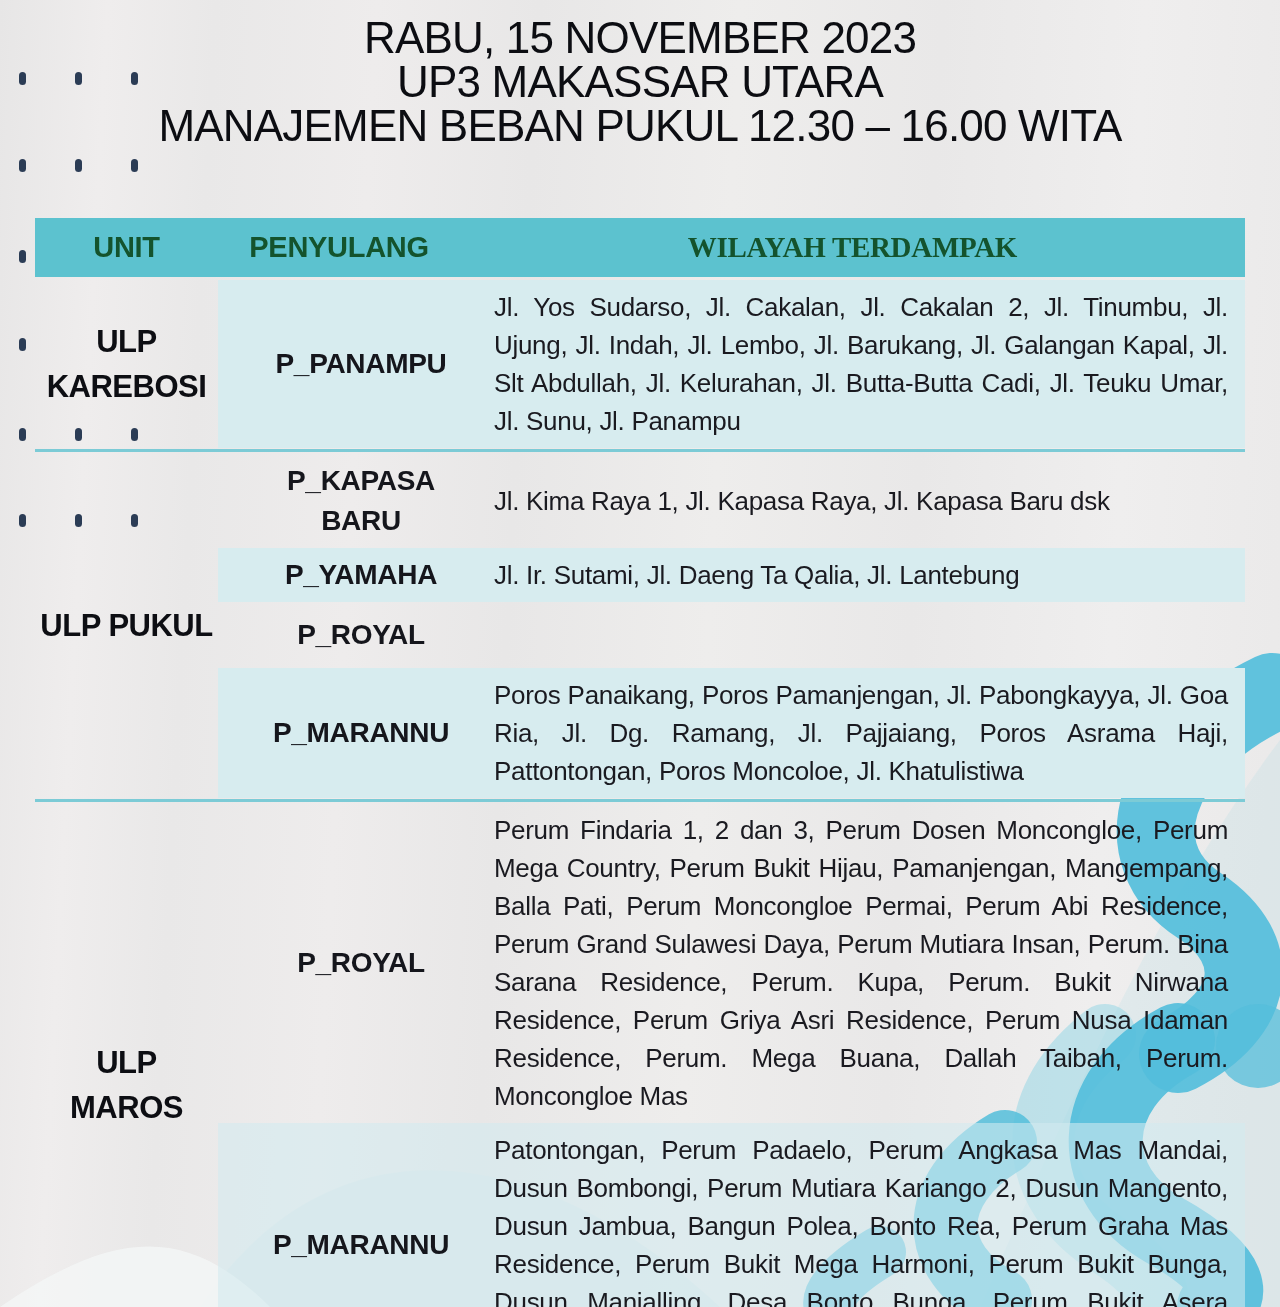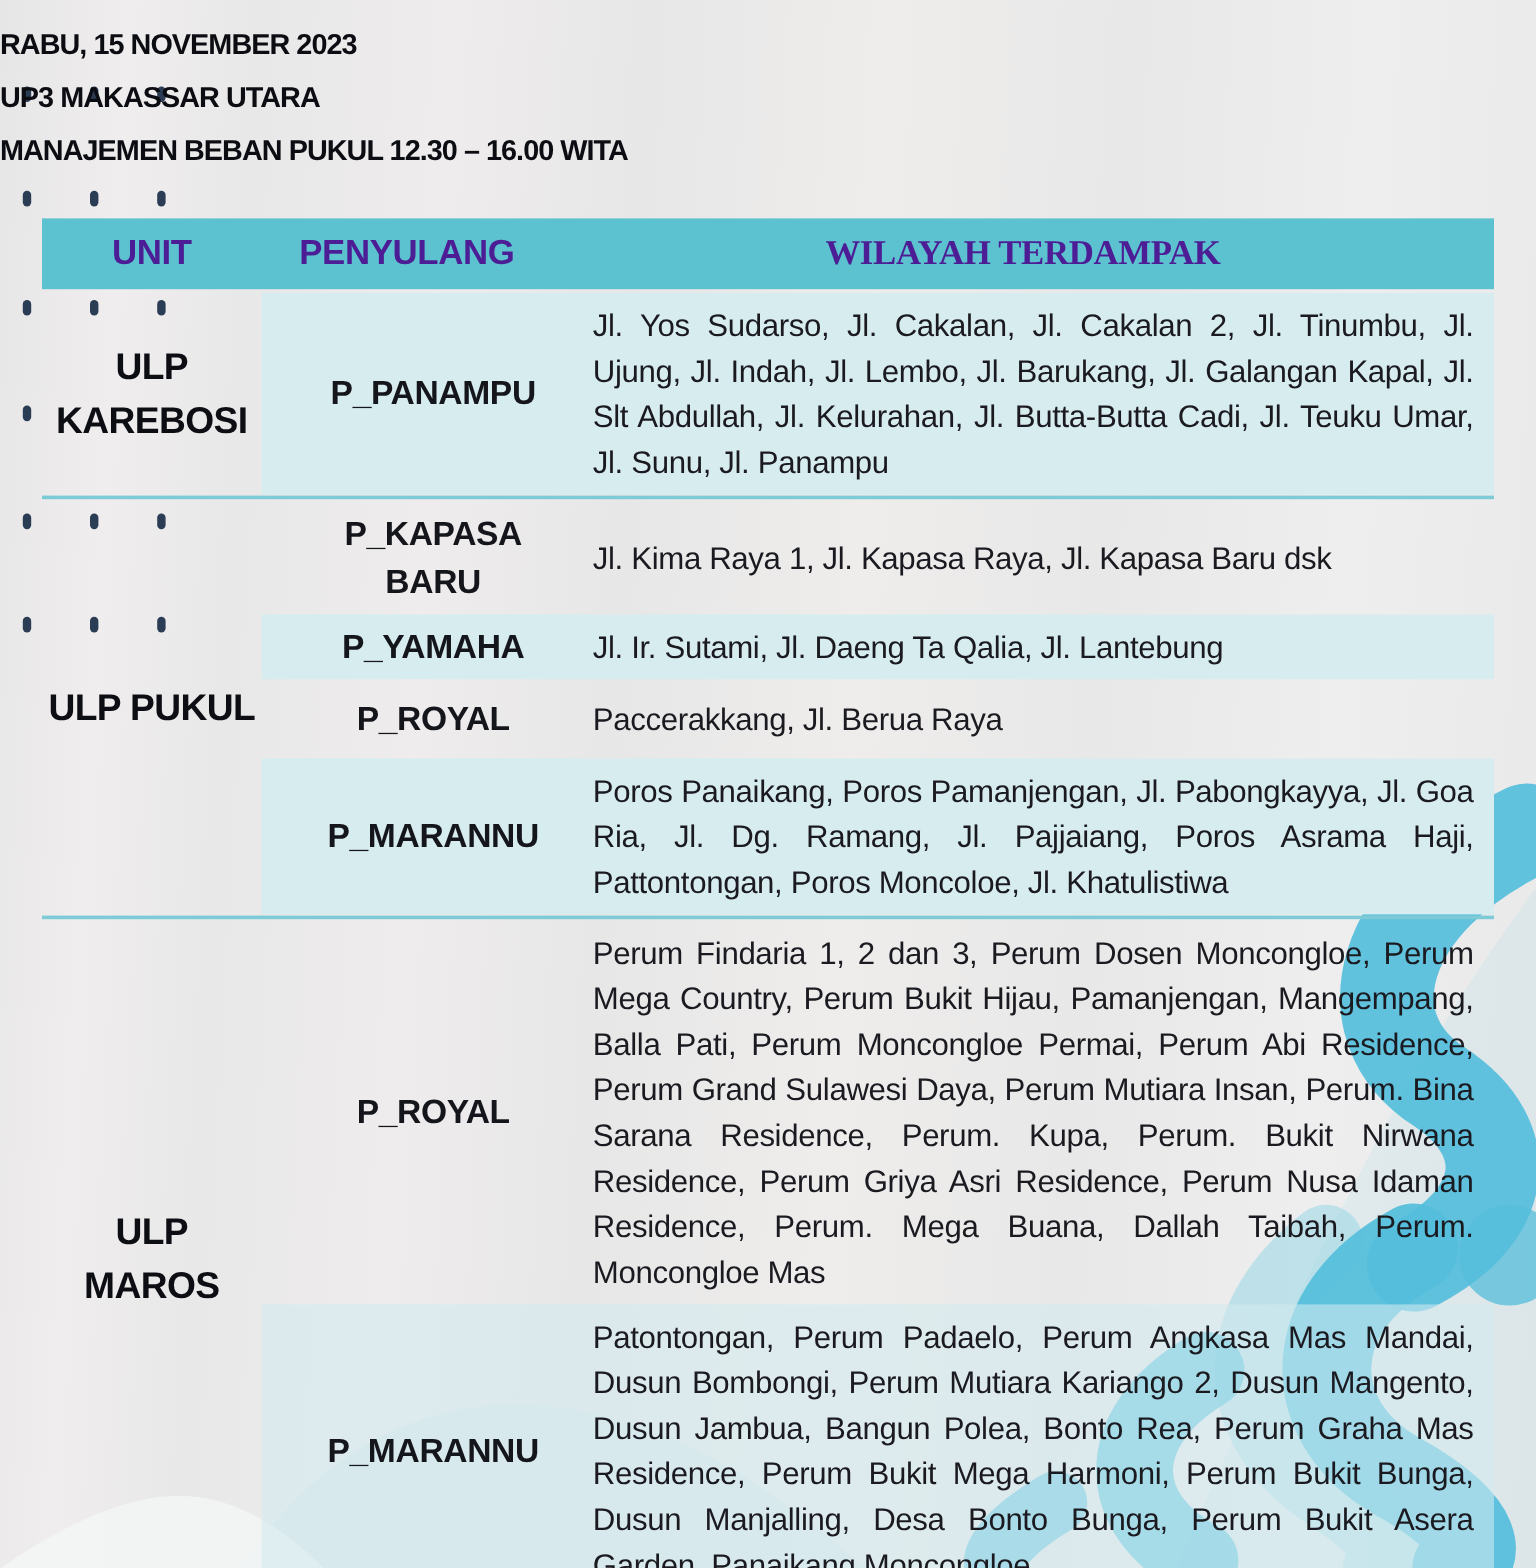--- a/index.html
+++ b/index.html
@@ -12,35 +12,36 @@
   }
   .decor{position:absolute;left:0;top:0;width:1280px;height:1307px;}
   
   .dot{
     position:absolute;width:7px;height:13px;border-radius:4px;
     background:var(--dot_navy,#2b3c55);
   }
   
   .title{
     position:absolute;top:16px;left:0;right:0;
-    text-align:left;font-weight:bold;
-    font-size:24px;line-height:44px;letter-spacing:-0.8px;
+    text-align:center;font-weight:normal;
+    font-size:44px;line-height:44px;letter-spacing:-0.8px;
     color:#0c0d12;
   }
   
   .table{
     position:absolute;left:35px;top:182px;width:1210px;bottom:0;
     display:flex;flex-direction:column;
   }
   .thead{
     height:59px;flex:0 0 59px;
     background:var(--header_teal,#5cc2cf);
     display:flex;align-items:center;
-    color:#4c1d95;font-weight:bold;font-size:29px;letter-spacing:-0.3px;
+    color:#14532d;font-weight:bold;font-size:29px;letter-spacing:-0.3px;
     margin-bottom:3px;
+    margin-top:36px;
   }
   .th-unit{width:183px;text-align:center;}
   .th-peny{width:242px;text-align:center;}
   .th-wil{flex:1;text-align:center;font-family:Liberation Serif, serif;}
   .group{display:flex;}
   .group:last-child{flex:1;}
   .unit-cell{
     width:183px;flex:0 0 183px;
     display:flex;align-items:center;justify-content:center;
     text-align:center;white-space:pre-line;
@@ -151,23 +152,20 @@
               </div>
             </div>
             <div class="row hl" style="min-height: 52px;">
               <div class="peny">P_YAMAHA</div>
               <div class="wil">
                 <span>Jl. Ir. Sutami, Jl. Daeng Ta Qalia, Jl. Lantebung</span>
               </div>
             </div>
             <div class="row" style="min-height: 66px;">
               <div class="peny">P_ROYAL</div>
-              <div class="wil">
-                <span>Paccerakkang, Jl. Berua Raya</span>
-              </div>
             </div>
             <div class="row hl" style="min-height: 127px;">
               <div class="peny">P_MARANNU</div>
               <div class="wil">
                 <span>Poros Panaikang, Poros Pamanjengan, Jl. Pabongkayya, Jl. Goa Ria, Jl. Dg. Ramang, Jl. Pajjaiang, Poros Asrama Haji, Pattontongan, Poros Moncoloe, Jl. Khatulistiwa</span>
               </div>
             </div>
           </div>
         </div>
         <div class="sep"></div>

